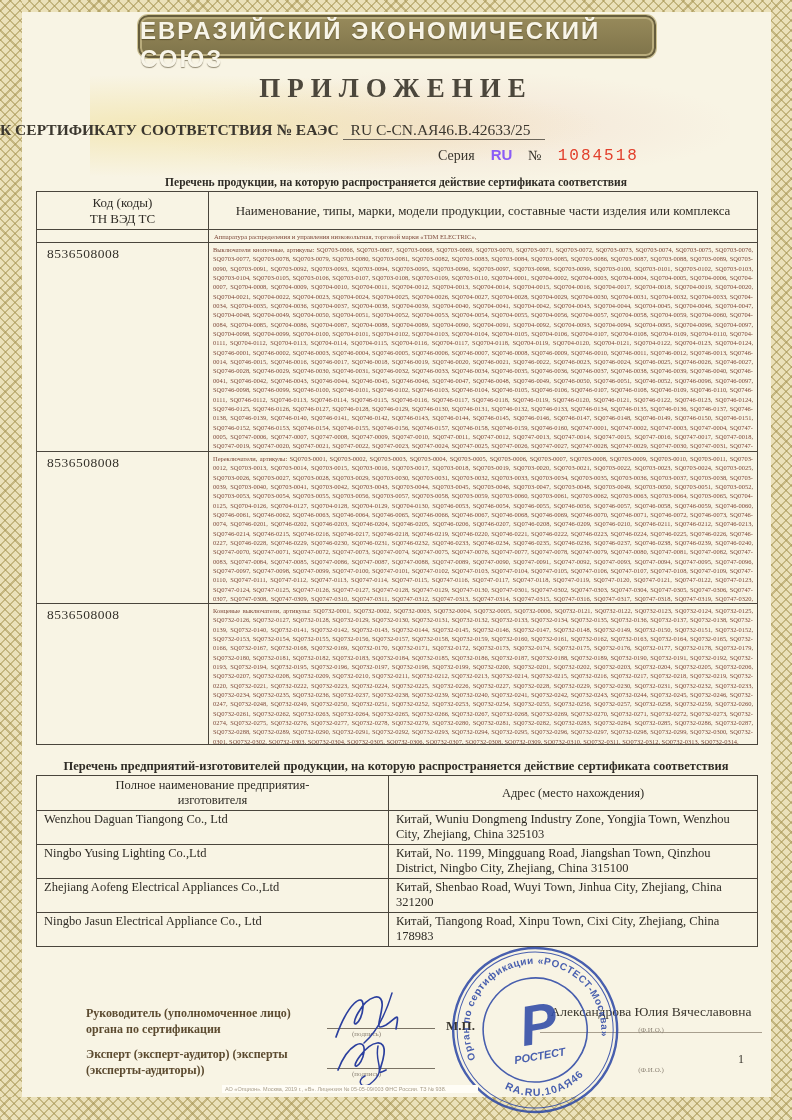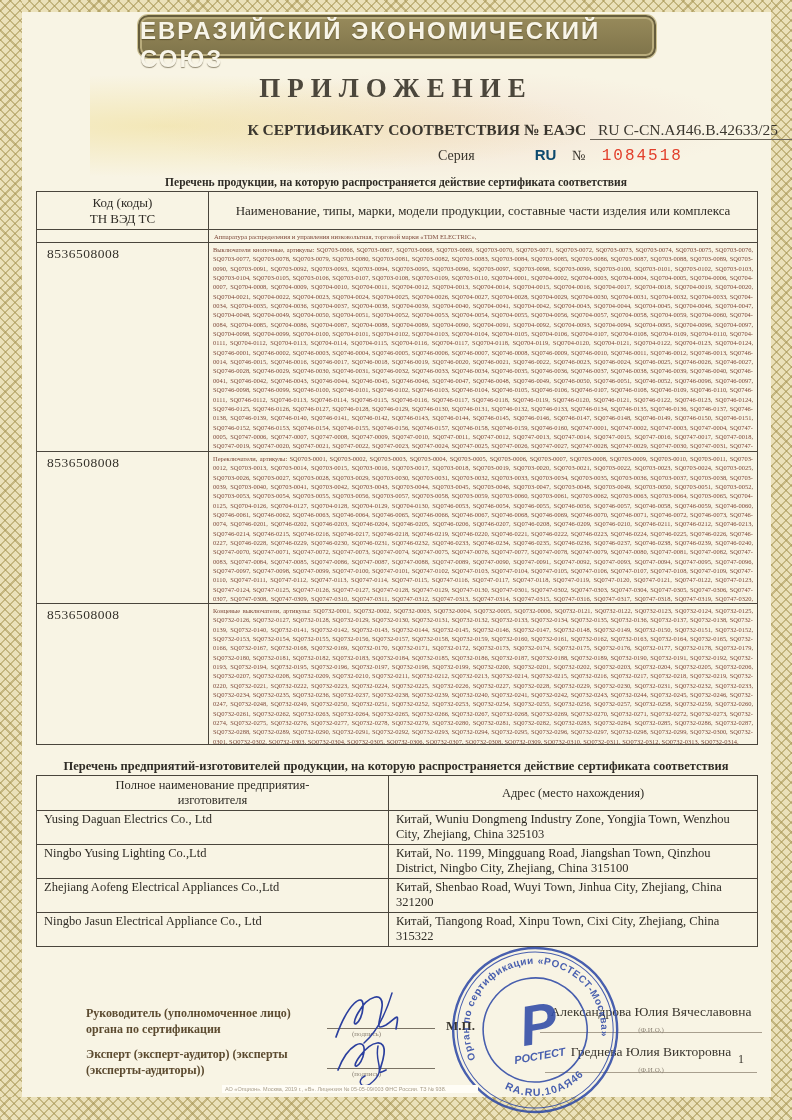--- a/index.html
+++ b/index.html
@@ -26,27 +26,27 @@
 
   .plaque { position:absolute; left:138px; top:15px; width:518px; height:43px; border-radius:10px;
     background:linear-gradient(180deg,#978a5b,#7f744a); border:2px solid #665d3c;
     box-shadow: inset 0 0 0 2px #b9ac7c, 0 0 0 1px #cec292;
     display:flex; align-items:center; justify-content:center; }
   .plaque span { font-family:"Liberation Sans",sans-serif; font-weight:bold; font-size:24px;
     letter-spacing:2px; color:#f8f5e8; text-shadow:0 1px 1px rgba(60,50,20,.55);margin-top:16px; }
 
   .doc-title { position:absolute; top:73px; left:0; width:100%; text-align:center;
     font-size:27px; font-weight:bold; letter-spacing:7px; color:#4c473c; }
-  .subtitle { position:absolute; top:121px; left:0; width:100%; text-align:right;
+  .subtitle { position:absolute; top:121px; left:0; width:100%; text-align:left;
     font-size:15.5px; color:#3b372f; }
   .subtitle .b { font-weight:bold; }
   .subtitle .certnum { border-bottom:1px solid #6b655a; padding:0 14px 1px 8px; }
   .series { position:absolute; top:146px; left:438px; font-size:14px; color:#3b372f;
     display:flex; gap:16px; align-items:baseline; }
-  .series .ru { color:#0c4a6e; font-weight:bold; font-size:15px; font-family:"Liberation Sans",sans-serif;margin-left:44px; }
+  .series .ru { color:#8b5cf6; font-weight:bold; font-size:15px; font-family:"Liberation Sans",sans-serif; }
   .series .nsign { font-size:14px; }
   .series .num { color:#e23f2b; font-family:"Liberation Mono",monospace; font-size:16px; letter-spacing:2px; }
 
   .caption { position:absolute; left:0; width:100%; text-align:center; color:#2f2c26;font-weight:bold; }
   .caption.products { top:176px; font-size:11.5px; }
   .caption.manuf { top:759px; font-size:12.5px; }
 
   table { border-collapse:collapse; }
   .tbl { position:absolute; left:36px; width:722px; }
   .tbl th, .tbl td { border:1px solid #4a453c; }
@@ -155,49 +155,48 @@
 
   <div class="caption manuf">Перечень предприятий-изготовителей продукции, на которую распространяется действие сертификата соответствия</div>
 
   <table class="tbl tbl-manuf">
     <tbody>
         <tr>
       <th class="col-name"><span class="wrapname">Полное наименование предприятия-изготовителя</span></th>
       <th>Адрес (место нахождения)</th>
     </tr>
     <tr>
-      <td>Yusing Daguan Electrics Co., Ltd</td>
+      <td>Wenzhou Daguan Tiangong Co., Ltd</td>
       <td>Китай, Wuniu Dongmeng Industry Zone, Yongjia Town, Wenzhou City, Zhejiang, China 325103</td>
     </tr>
     <tr>
       <td>Ningbo Yusing Lighting Co.,Ltd</td>
       <td>Китай, No. 1199, Mingguang Road, Jiangshan Town, Qinzhou District, Ningbo City, Zhejiang, China 315100</td>
     </tr>
     <tr>
       <td>Zhejiang Aofeng Electrical Appliances Co.,Ltd</td>
       <td>Китай, Shenbao Road, Wuyi Town, Jinhua City, Zhejiang, China 321200</td>
     </tr>
     <tr>
       <td>Ningbo Jasun Electrical Appliance Co., Ltd</td>
-      <td>Китай, Tiangong Road, Xinpu Town, Cixi City, Zhejiang, China 315322</td>
+      <td>Китай, Tiangong Road, Xinpu Town, Cixi City, Zhejiang, China 178983</td>
     </tr>
   </tbody>
     </table>
 
   <div class="sig-label l1">Руководитель (уполномоченное лицо) органа по сертификации</div>
   <div class="sig-label l2">Эксперт (эксперт-аудитор) (эксперты (эксперты-аудиторы))</div>
 
   <div class="sig-line sl1"></div>
   <div class="sig-line sl2"></div>
   <div class="small-cap pod1">(подпись)</div>
   <div class="small-cap pod2">(подпись)</div>
 
   <div class="name n1">Александрова Юлия Вячеславовна</div>
   <div class="small-cap fio1">(Ф.И.О.)</div>
-  <div class="name n2">Греднева Юлия Викторовна</div>
   <div class="small-cap fio2">(Ф.И.О.)</div>
 
   <div class="mp">М.П.</div>
 
   <svg class="sig-svg sg1" width="120" height="62" viewBox="0 0 120 62">
     <path d="M6,52 C18,18 34,6 33,22 C32,40 18,46 28,28 C38,10 54,6 52,22 C50,38 44,46 56,40 C66,34 70,24 66,44" stroke="#2b3f9e" stroke-width="1.7" fill="none" stroke-linecap="round"></path>
     <path d="M62,8 C56,28 48,46 34,58" stroke="#2b3f9e" stroke-width="1.5" fill="none" stroke-linecap="round"></path>
   </svg>
   <svg class="sig-svg sg2" width="110" height="62" viewBox="0 0 110 62">
     <path d="M8,40 C18,14 36,6 34,22 C32,38 18,42 30,26 C42,10 56,8 54,24 C52,40 44,46 56,40" stroke="#2b3f9e" stroke-width="1.7" fill="none" stroke-linecap="round"></path>

